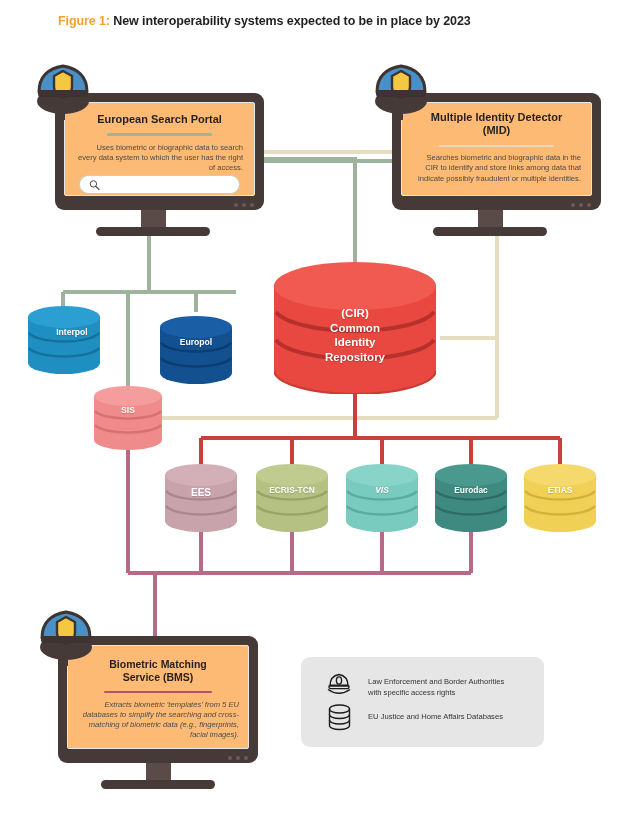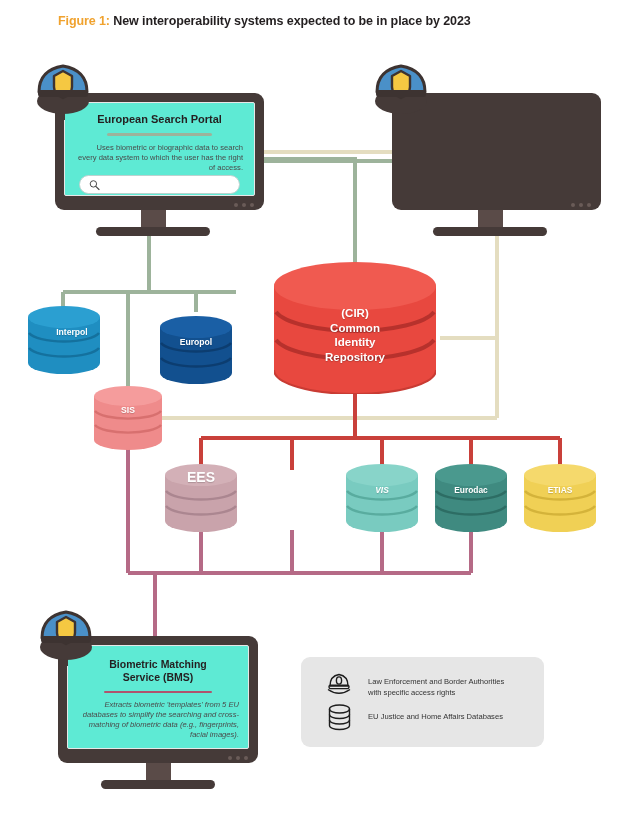--- a/index.html
+++ b/index.html
@@ -13,21 +13,21 @@
 
   
   #figure-title{left:58px;top:14px;font-size:12.5px;font-weight:bold;color:#231f20;letter-spacing:-.1px;white-space:nowrap;}
   #figure-title .fignum{color:#f0a22e;}
 
   
   .monitor{position:absolute;}
   .mon-bezel{position:absolute;left:0;top:0;right:0;bottom:0;
     background:#453a38;border-radius:9px;}
   .mon-screen{position:absolute;left:9px;top:9px;right:9px;bottom:14px;
-    background:#5eead4;border:1px solid #e7e7e7;border-radius:2px;
+    background:#fdba74;border:1px solid #e7e7e7;border-radius:2px;
     box-sizing:border-box;overflow:hidden;}
   .mon-dots{position:absolute;right:10px;bottom:3.5px;display:flex;gap:4px;}
   .mon-dots i{width:4px;height:4px;border-radius:50%;background:#6a5b58;display:block;}
   .mon-neck{position:absolute;background:#5a4b48;}
   .mon-base{position:absolute;background:#453a38;border-radius:6px;}
 
   .scr-title{text-align:center;font-weight:bold;color:#241f20;line-height:1.22;}
   .scr-rule{height:2.5px;margin:7px auto 0;border-radius:2px;}
   .scr-body{text-align:right;color:#4a4a4a;line-height:1.33;}
 
@@ -150,21 +150,30 @@
     <div class="cyl-label" style="top:19px;font-size:8.6px;">SIS</div>
   </div>
 
   <div class="cyl" style="left:165px;top:464px;width:72px;height:68px;">
     <svg width="72" height="68" viewBox="0 0 72 68">
       <path d="M0,11 L0,57 A36,11 0 0 0 72,57 L72,11 Z" fill="#c9a3ab"></path>
       <ellipse cx="36" cy="11" rx="36" ry="11" fill="#d3b0b7"></ellipse>
       <path d="M1,27 A36,11 0 0 0 71,27" fill="none" stroke="#ab8690" stroke-width="2.4"></path>
       <path d="M1,42 A36,11 0 0 0 71,42" fill="none" stroke="#ab8690" stroke-width="2.4"></path>
     </svg>
-    <div class="cyl-label" style="top:5px;font-size:14px;">EES</div>
+    <div class="cyl-label" style="top:23px;font-size:10px;">EES</div>
+  </div>
+  <div class="cyl" style="left:256px;top:464px;width:72px;height:68px;">
+    <svg width="72" height="68" viewBox="0 0 72 68">
+      <path d="M0,11 L0,57 A36,11 0 0 0 72,57 L72,11 Z" fill="#b5c183"></path>
+      <ellipse cx="36" cy="11" rx="36" ry="11" fill="#c0cb90"></ellipse>
+      <path d="M1,27 A36,11 0 0 0 71,27" fill="none" stroke="#97a566" stroke-width="2.4"></path>
+      <path d="M1,42 A36,11 0 0 0 71,42" fill="none" stroke="#97a566" stroke-width="2.4"></path>
+    </svg>
+    <div class="cyl-label" style="top:21px;font-size:8.4px;">ECRIS-TCN</div>
   </div>
   <div class="cyl" style="left:346px;top:464px;width:72px;height:68px;font-style:italic;">
     <svg width="72" height="68" viewBox="0 0 72 68">
       <path d="M0,11 L0,57 A36,11 0 0 0 72,57 L72,11 Z" fill="#79cbc0"></path>
       <ellipse cx="36" cy="11" rx="36" ry="11" fill="#88d4c9"></ellipse>
       <path d="M1,27 A36,11 0 0 0 71,27" fill="none" stroke="#59ac9f" stroke-width="2.4"></path>
       <path d="M1,42 A36,11 0 0 0 71,42" fill="none" stroke="#59ac9f" stroke-width="2.4"></path>
     </svg>
     <div class="cyl-label" style="top:21px;font-size:8.4px;">VIS</div>
   </div>
@@ -218,20 +227,28 @@
     </svg>
   </div>
 
   <div class="monitor" style="left:392px;top:93px;width:209px;height:117px;">
     <div class="mon-bezel"></div>
     <div class="mon-dots">
         <i></i>
         <i></i>
         <i></i>
       </div>
+    <div class="mon-screen">
+      <div class="scr-title" style="margin-top:8px;font-size:11px;">
+        <div>Multiple Identity Detector</div>
+        <div>(MID)</div>
+      </div>
+      <div class="scr-rule" style="width:115px;background:#e4ddc0;"></div>
+      <div class="scr-body" style="margin:6px 10px 0;font-size:7.6px;">Searches biometric and biographic data in the CIR to identify and store links among data that indicate possibly fraudulent or multiple identities.</div>
+    </div>
   </div>
   <div class="mon-neck" style="left:478px;top:210px;width:25px;height:17px;"></div>
   <div class="mon-base" style="left:433px;top:227px;width:114px;height:9px;"></div>
   <div class="cap" style="left:368px;top:62px;width:66px;height:58px;">
     <svg width="66" height="58" viewBox="0 0 66 58">
       <rect x="30" y="40" width="5" height="18" fill="#453a38"></rect>
       <ellipse cx="33" cy="39" rx="26" ry="13" fill="#453a38"></ellipse>
       <path d="M9,30 Q9,8 33,4 Q57,8 57,30 Z" fill="#4a90c8" stroke="#3d3331" stroke-width="3" stroke-linejoin="round"></path>
       <path d="M33,9 L42,14 L42,25 Q42,32 33,36 Q24,32 24,25 L24,14 Z" fill="#f5c842" stroke="#3d3331" stroke-width="2.4" stroke-linejoin="round"></path>
       <rect x="8" y="28" width="50" height="7" rx="3" fill="#3d3331"></rect>

